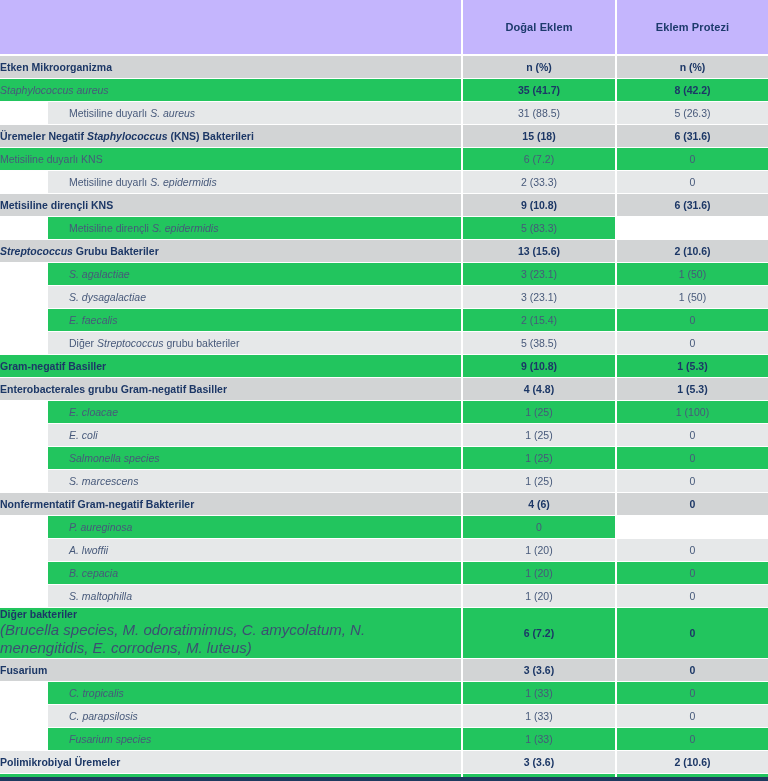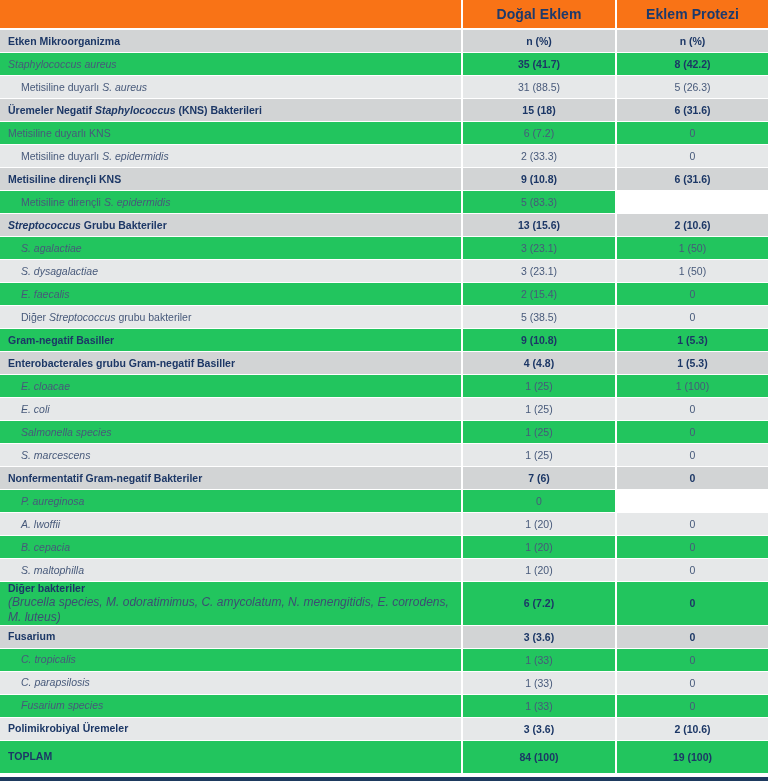--- a/index.html
+++ b/index.html
@@ -9,47 +9,47 @@
     font-family:"Liberation Sans","DejaVu Sans",sans-serif;
   }
   .grid-row {
     display:grid;
     grid-template-columns:461px 152px 151px;
     column-gap:2px;
     background:#ffffff;
   }
   .header-row { margin-bottom:2px; }
   .header-cell {
-    height:28px;
-    background:#f97316;
+    height:54px;
+    background:#c4b5fd;
     display:flex; align-items:center; justify-content:center;
-    font-weight:bold; font-size:14px; color:#1d3a6c;
+    font-weight:bold; font-size:11px; color:#1d3a6c;
     letter-spacing:0.1px;
   }
   .row { margin-bottom:1px; }
   .cell {
     min-height:22px;
     display:flex; align-items:center;
     font-size:10.5px; color:#47597a;
     box-sizing:border-box;
   }
   .label-cell {
     flex-direction:column; align-items:flex-start; justify-content:center;
-    padding-left:8px; padding-right:6px;
+    padding-right:6px;
     line-height:1.2;
   }
   .val-cell { justify-content:center; text-align:center; }
   .light .cell { background:#22c55e; }
   .alt .cell { background:#e6e8e9; }
   .cat .cell { background:#d2d4d5; }
-  .ind { padding-left:21px; }
+  .ind { padding-left:21px;margin-left:48px; }
   .bl .label-cell { font-weight:bold; color:#1c3766; }
   .bv .val-cell { font-weight:bold; color:#1c3766; }
   .it { font-style:italic; }
-  .sub-line { font-size:12px; font-weight:normal; line-height:1.25; }
+  .sub-line { font-size:15px; font-weight:normal; line-height:1.25; }
   .bl .sub-line { font-weight:normal; color:#3c4f72; }
   .bottom-bar {
     position:absolute; left:0; bottom:0; width:768px; height:4px;
     background:#1e3a5f;
   }
 </style>
 </head>
 <body>
 
 <div class="page">
@@ -190,21 +190,21 @@
         <div class="cell label-cell ind">
           <div><span class="it">S. marcescens</span></div>
         </div>
         <div class="cell val-cell">1 (25)</div>
         <div class="cell val-cell">0</div>
       </div>
       <div class="grid-row row cat bl bv">
         <div class="cell label-cell">
           <div><span>Nonfermentatif Gram-negatif Bakteriler</span></div>
         </div>
-        <div class="cell val-cell">7 (6)</div>
+        <div class="cell val-cell">4 (6)</div>
         <div class="cell val-cell">0</div>
       </div>
       <div class="grid-row row light">
         <div class="cell label-cell ind">
           <div><span class="it">P. aureginosa</span></div>
         </div>
         <div class="cell val-cell">0</div>
       </div>
       <div class="grid-row row alt">
         <div class="cell label-cell ind">

